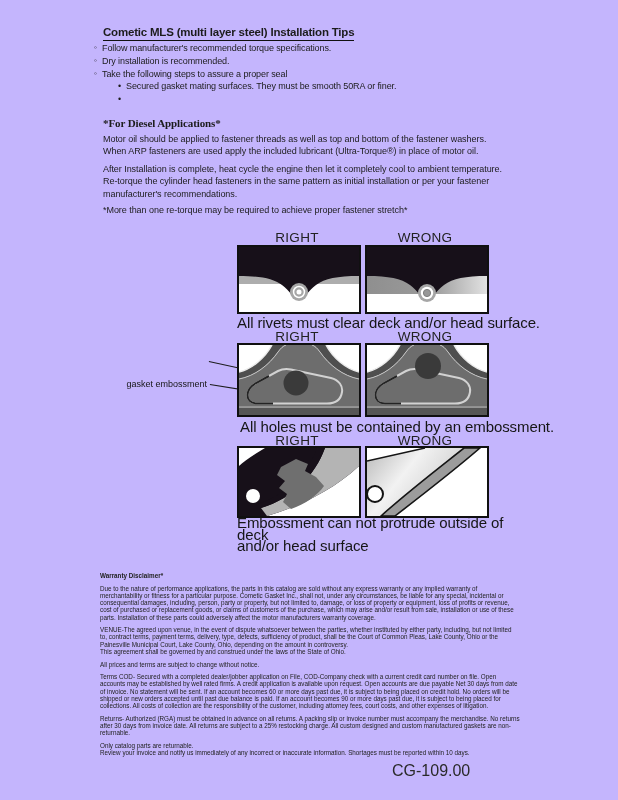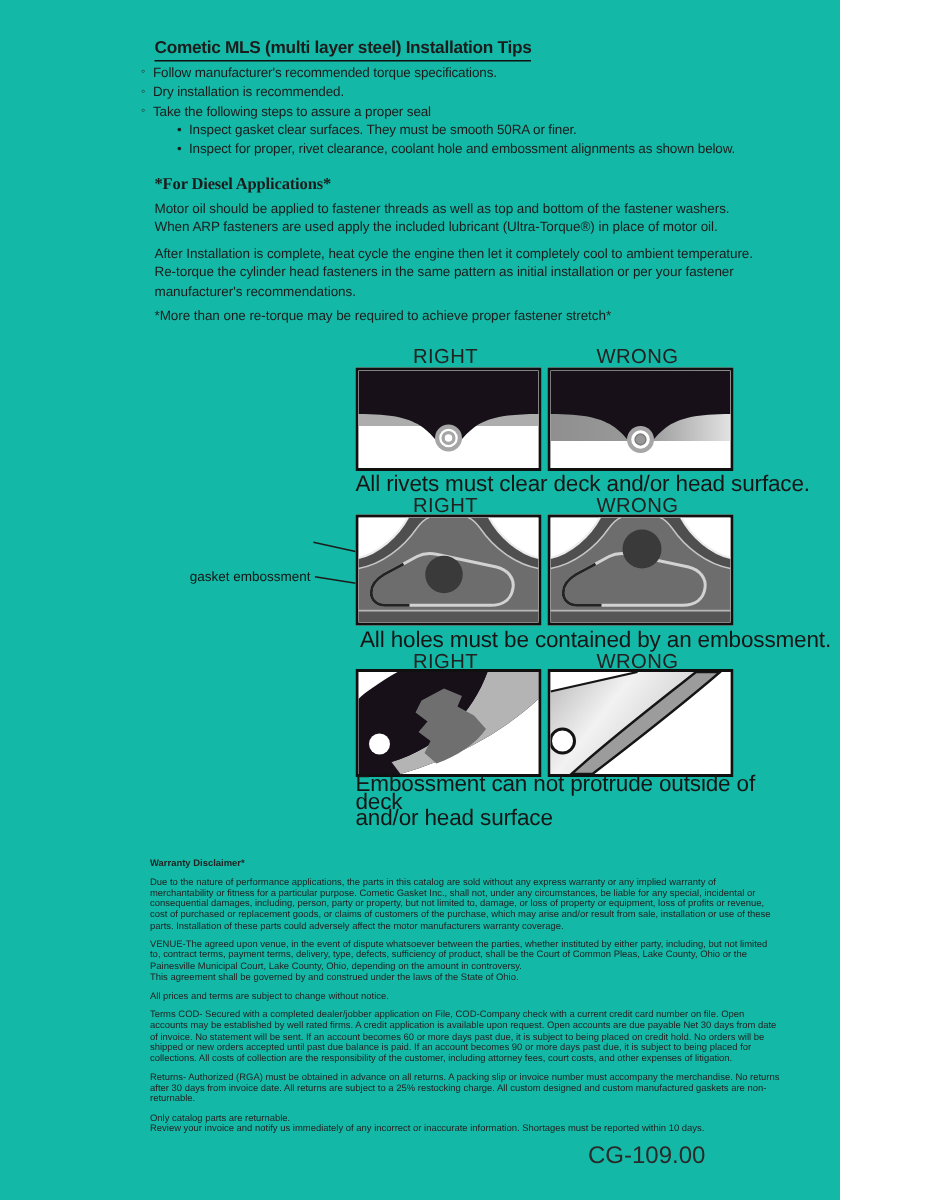--- a/index.html
+++ b/index.html
@@ -1,17 +1,17 @@
 <!DOCTYPE html>
 <html><head>
 <meta charset="utf-8">
 <style>
   html,body{margin:0;padding:0;background:#ffffff;}
   .page{
-    position:relative;width:560px;height:800px;background:#14b8a6;overflow:hidden;
+    position:relative;width:618px;height:800px;background:#c4b5fd;overflow:hidden;
     font-family:"Liberation Sans", sans-serif;color:#1c1c1c;
   }
   .abs{position:absolute;}
   .title{
     font-size:11.5px;font-weight:bold;letter-spacing:-0.2px;
     border-bottom:1.5px solid #111;padding-bottom:2px;display:inline-block;
   }
   .bullet-row{display:flex;font-size:9px;line-height:12.8px;letter-spacing:-0.1px;}
   .bullet-marker{width:8px;flex:0 0 8px;font-size:8px;}
   .sub .bullet-marker{font-size:9px;}
@@ -46,25 +46,24 @@
     <div class="bullet-row">
       <span class="bullet-marker">◦</span>
       <span>Dry installation is recommended.</span>
     </div>
     <div class="bullet-row">
       <span class="bullet-marker">◦</span>
       <span>Take the following steps to assure a proper seal</span>
     </div>
     <div class="bullet-row sub" style="margin-left:24px;">
       <span class="bullet-marker">•</span>
-      <span>Inspect gasket clear surfaces.  They must be smooth 50RA or finer.</span>
+      <span>Secured gasket mating surfaces.  They must be smooth 50RA or finer.</span>
     </div>
     <div class="bullet-row sub" style="margin-left:24px;">
       <span class="bullet-marker">•</span>
-      <span>Inspect for proper, rivet clearance, coolant hole and embossment alignments as shown below.</span>
     </div>
   </div>
 
   <div class="abs heading" style="left:103px;top:117px;">*For Diesel Applications*</div>
   <div class="abs body-par" style="left:103px;top:133px;">Motor oil should be applied to fastener threads as well as top and bottom of the fastener washers. When ARP fasteners are used apply the included lubricant (Ultra-Torque®) in place of motor oil.</div>
   <div class="abs body-par" style="left:103px;top:204px;">*More than one re-torque may be required to achieve proper fastener stretch*</div>
   <div class="abs body-par" style="left:103px;top:163px;">After Installation is complete, heat cycle the engine then let it completely cool to ambient temperature. Re-torque the cylinder head fasteners in the same pattern as initial installation or per your fastener manufacturer's recommendations.</div>
 
   <div class="abs rw-label" style="left:235px;top:230px;">RIGHT</div>
   <div class="abs rw-label" style="left:363px;top:230px;">WRONG</div>

